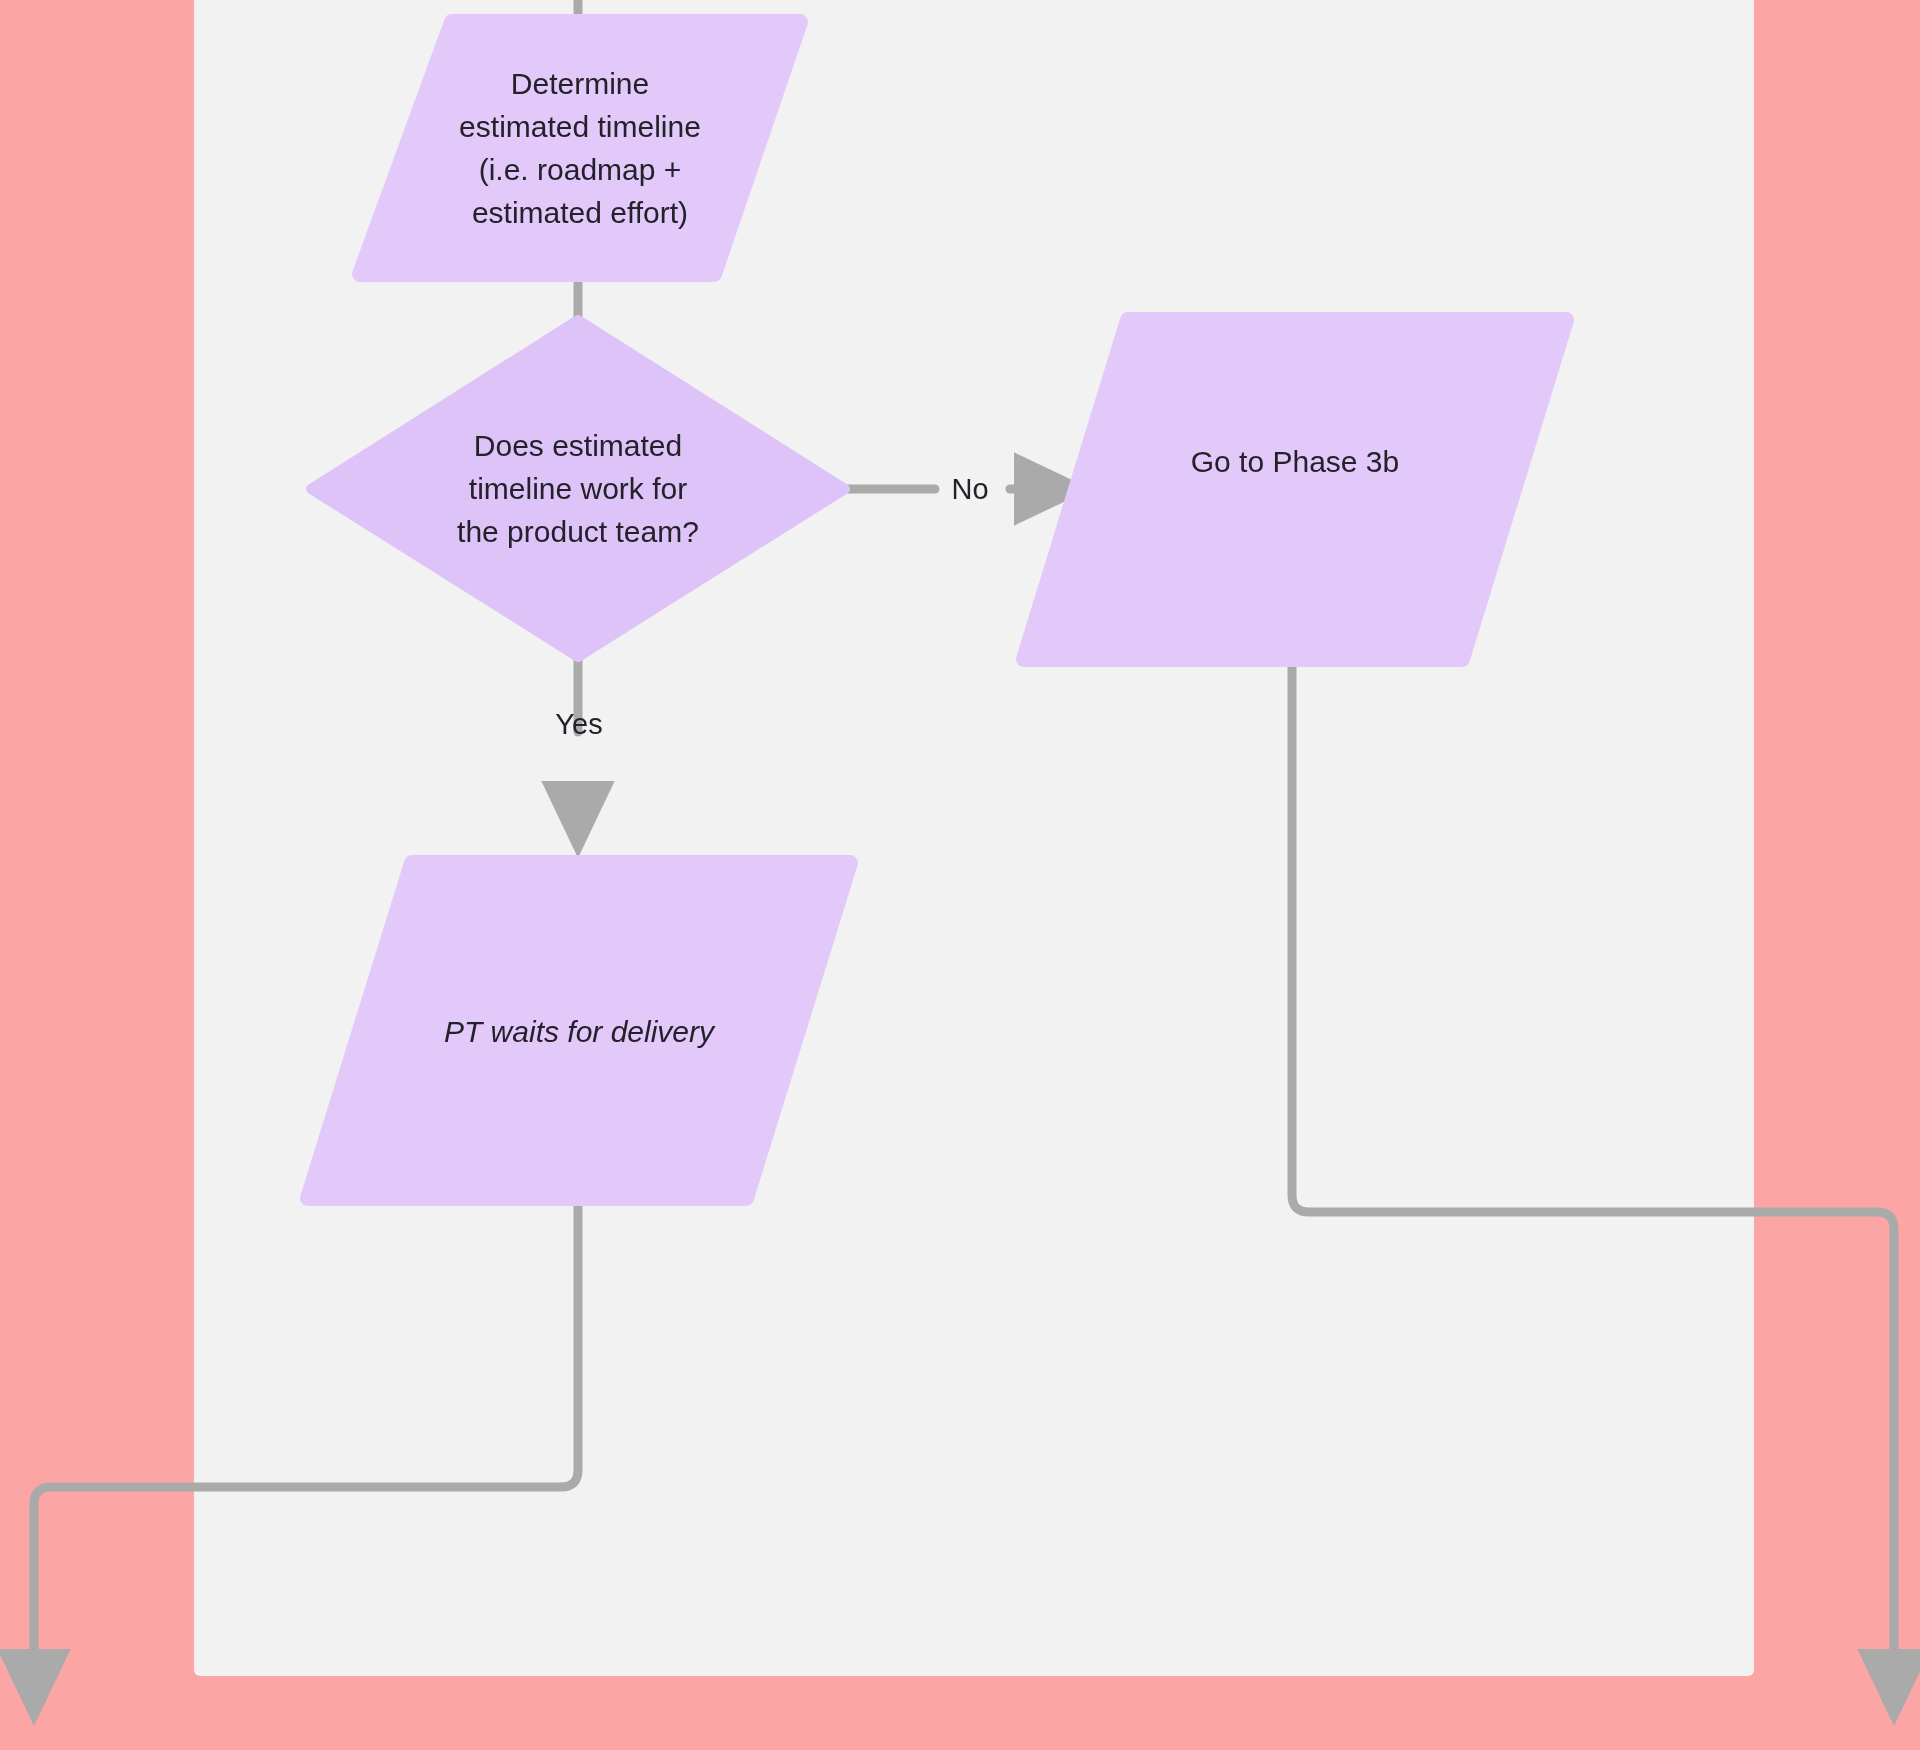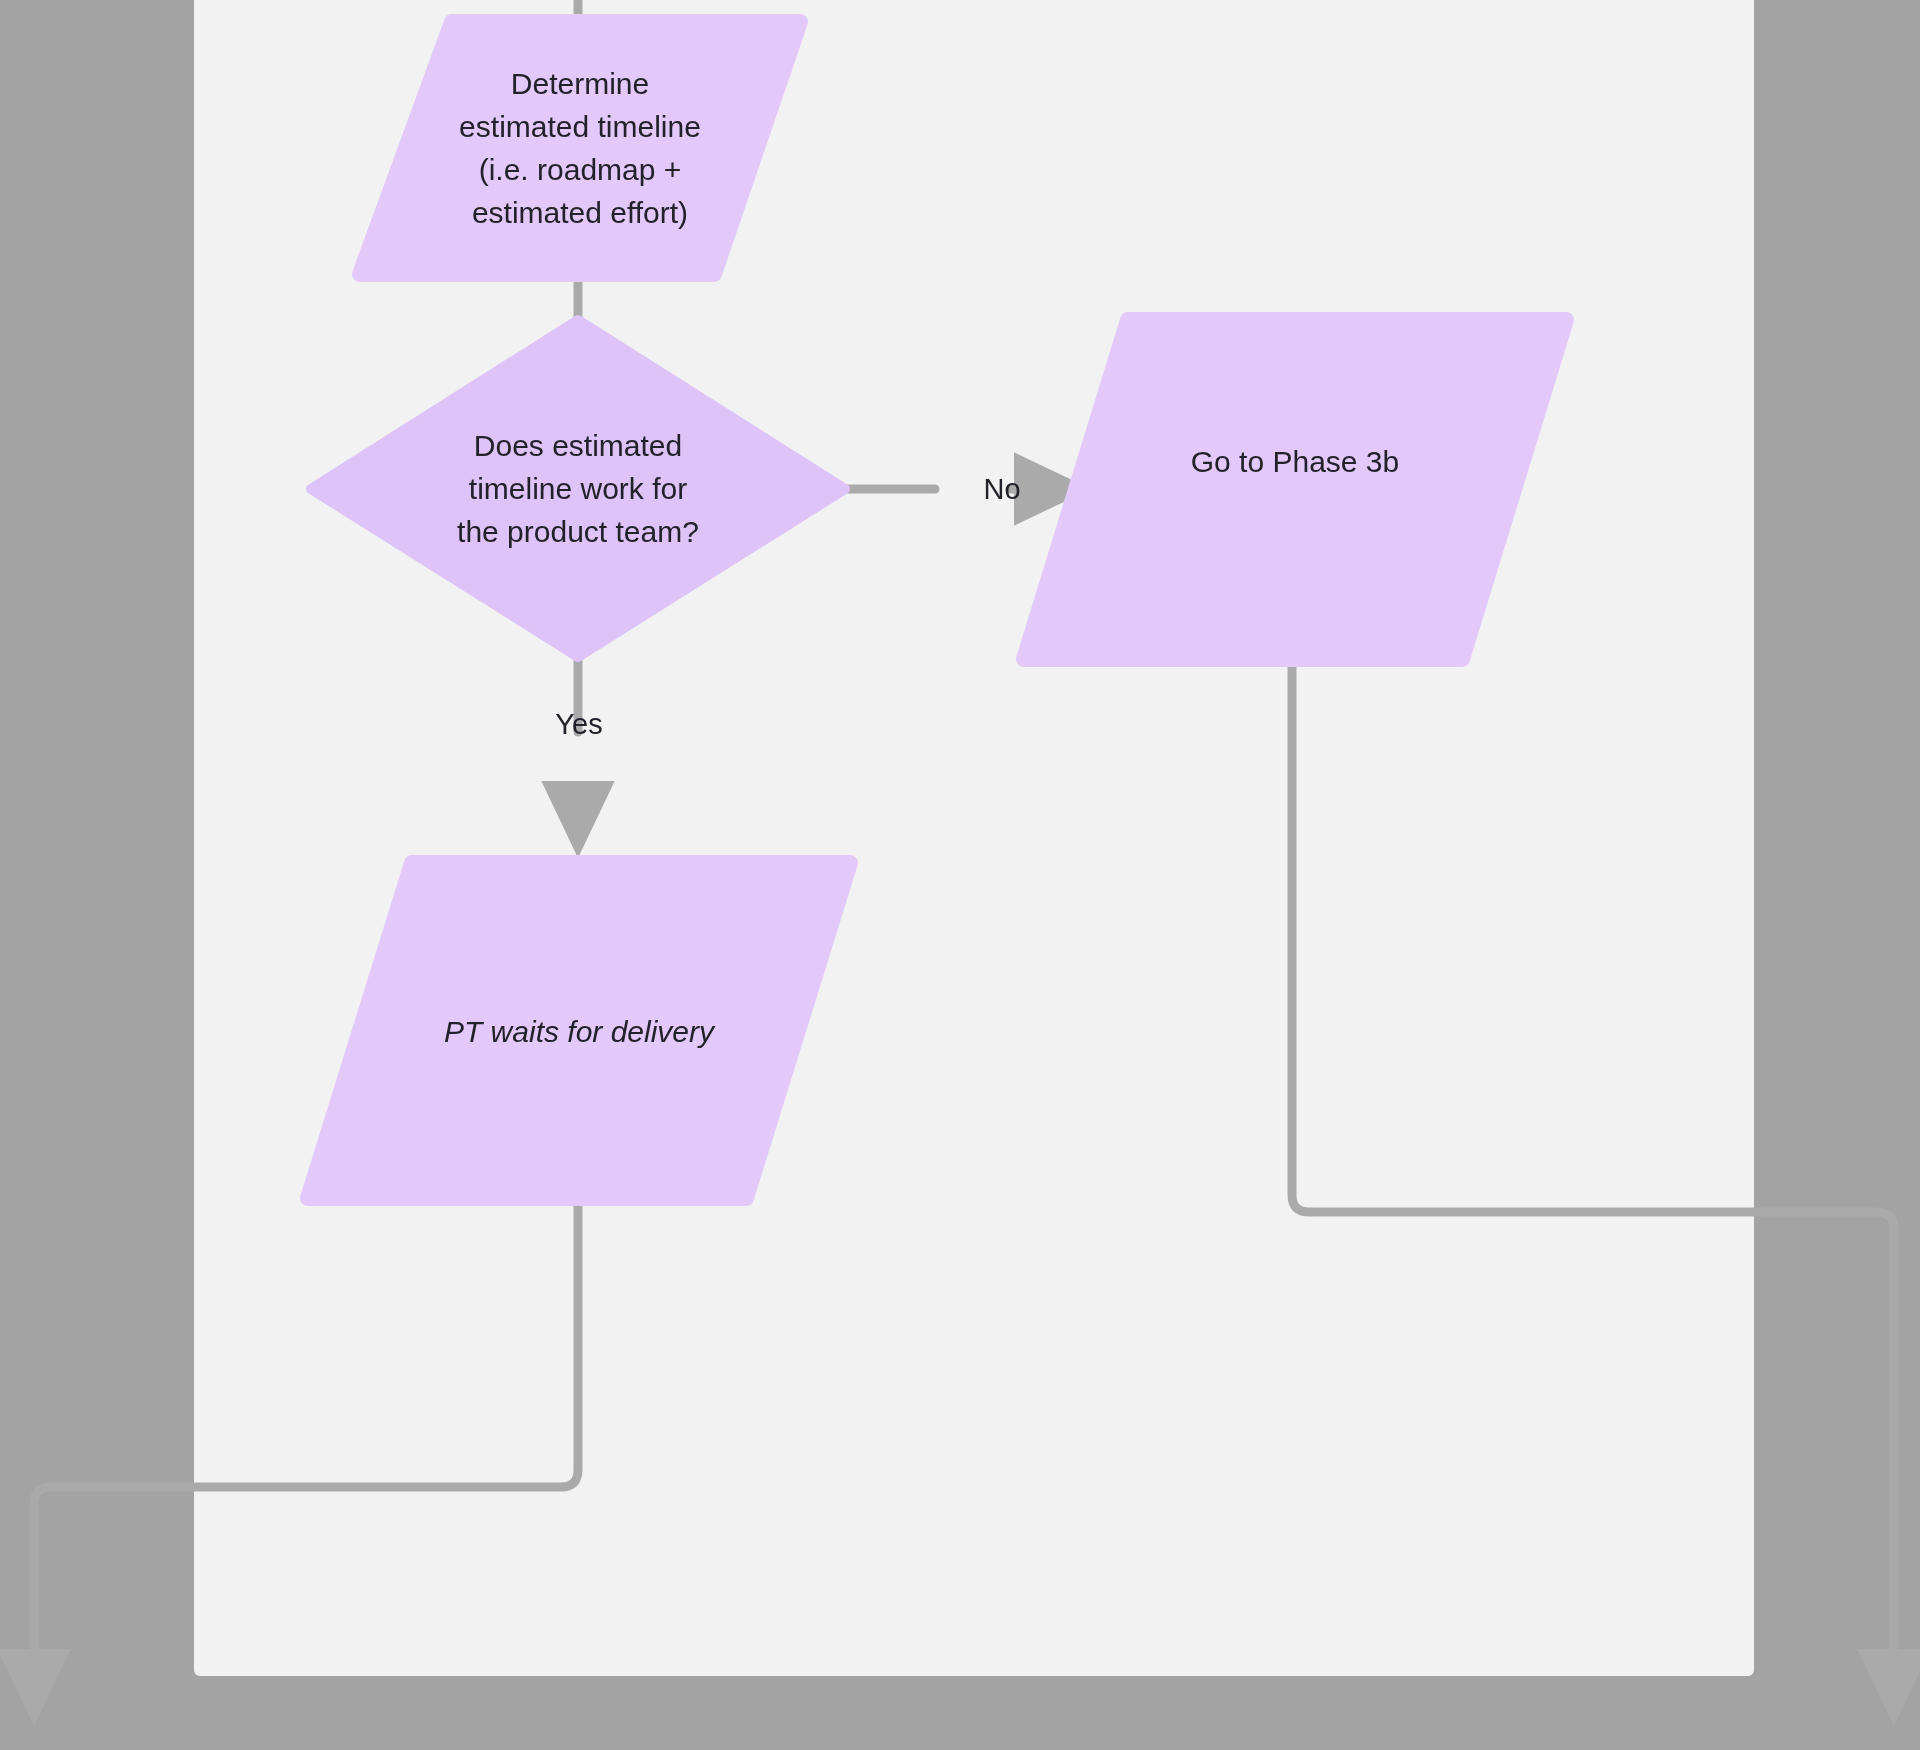--- a/index.html
+++ b/index.html
@@ -10,21 +10,21 @@
   body {
     width: 1920px;
     height: 1750px;
     font-family: "Liberation Sans", sans-serif;
     overflow: hidden;
   }
   #stage {
     position: relative;
     width: 1920px;
     height: 1750px;
-    background: #a3a3a3;
+    background: #fca5a5;
   }
   #panel {
     position: absolute;
     left: 194px;
     top: -40px;
     width: 1560px;
     height: 1716px;
     background: #f2f2f2;
     border-radius: 6px;
   }
@@ -100,17 +100,17 @@
 estimated effort)</div>
 
   <div class="node-label" style="left:398px; top:424px; width:360px;">Does estimated
 timeline work for
 the product team?</div>
 
   <div class="node-label" style="left:1095px; top:440px; width:400px;">Go to Phase 3b</div>
 
   <div class="node-label" style="left:379px; top:1010px; width:400px;font-style:italic;">PT waits for delivery</div>
 
-  <div class="edge-label" style="left:960px; top:472px; width:84px;">No</div>
+  <div class="edge-label" style="left:928px; top:472px; width:84px;">No</div>
 
   <div class="edge-label" style="left:534px; top:707px; width:90px;">Yes</div>
 
 </div>
 
 </body></html>

